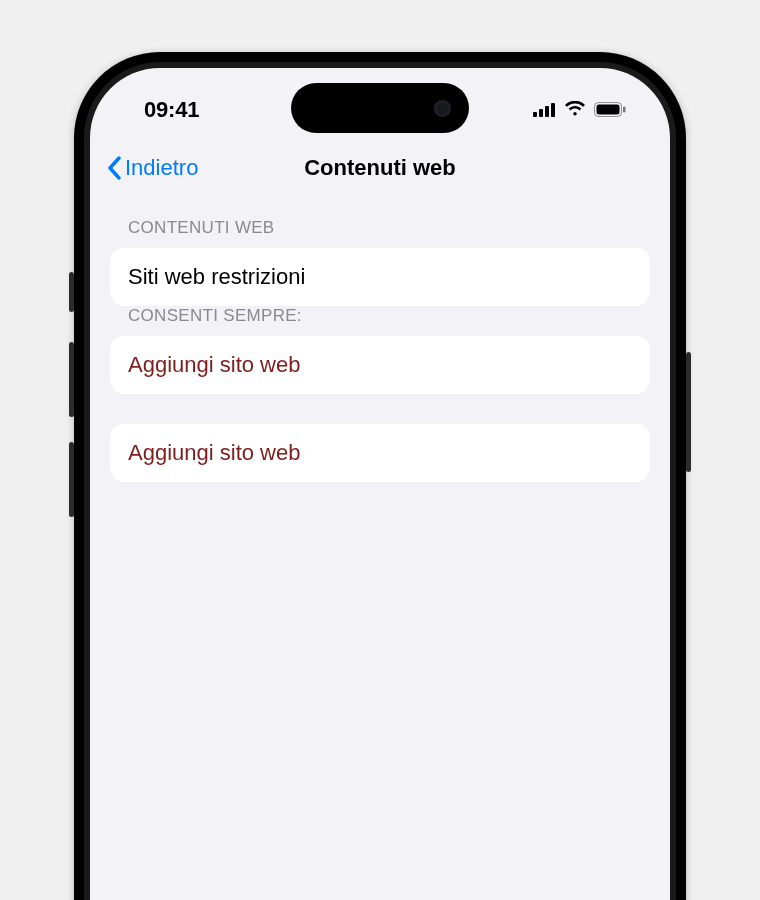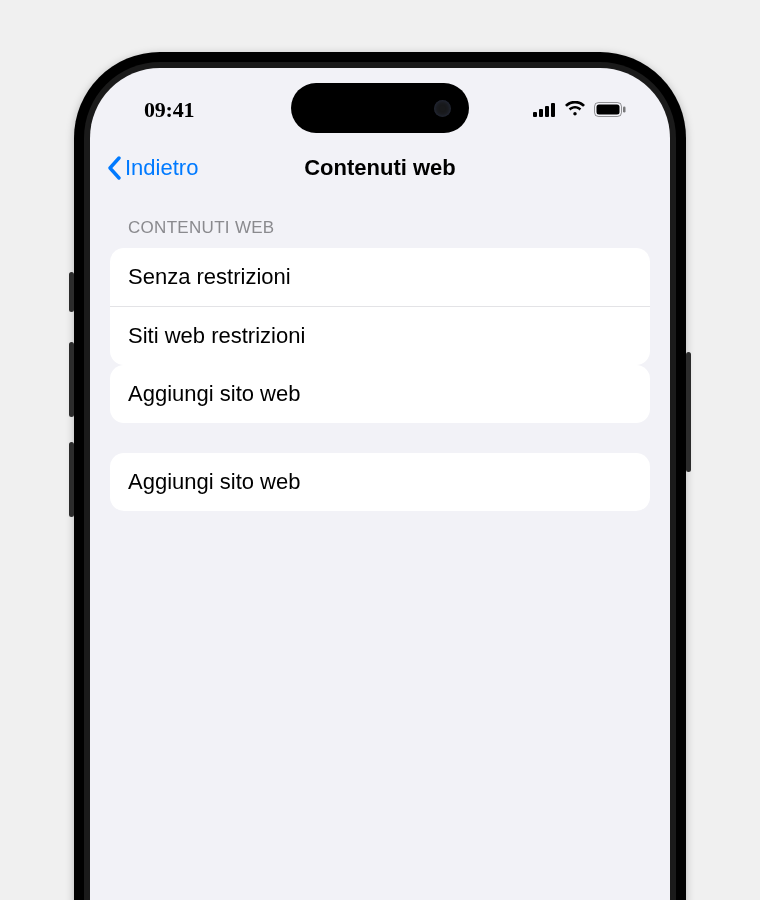--- a/index.html
+++ b/index.html
@@ -70,21 +70,20 @@
     .status-bar {
       height: 74px;
       display: flex;
       align-items: center;
       justify-content: space-between;
       padding: 0 44px 0 54px;
       font-size: 22px;
       font-weight: 600;
       color: #000;
       padding-top: 10px;
-      font-family: Liberation Serif, serif;
     }
     .status-time { letter-spacing: -0.2px; }
     .status-icons { display: flex; align-items: center; gap: 8px; }
 
     .nav-bar {
       display: flex;
       align-items: center;
       justify-content: center;
       position: relative;
       height: 52px;
@@ -128,21 +127,21 @@
     .list-item {
       display: flex;
       align-items: center;
       justify-content: space-between;
       padding: 16px 18px;
       font-size: 22px;
       color: #000;
       border-bottom: 1px solid #e3e3e6;
     }
     .list-item:last-child { border-bottom: none; }
-    .list-item.link { color: #000000; }
+    .list-item.link { color: #7f1d1d; }
     .check { color: #007aff; }
     .section-gap { height: 18px; }
   </style>
 </head>
 <body>
 
 <div class="phone">
   <div class="side-btn side-left-1"></div>
   <div class="side-btn side-left-2"></div>
   <div class="side-btn side-left-3"></div>
@@ -191,27 +190,25 @@
           <span>Indietro</span>
         </div>
         <div class="nav-title">Contenuti web</div>
       </div>
 
       <div class="content">
 
         <div class="group-header">CONTENUTI WEB</div>
         <div class="list">
           <div class="list-item">
-            <span>Senza restrizioni</span>
-          </div>
-          <div class="list-item">
             <span>Siti web restrizioni</span>
           </div>
         </div>
 
+        <div class="group-header">CONSENTI SEMPRE:</div>
         <div class="list">
           <div class="list-item link">
             <span>Aggiungi sito web</span>
           </div>
         </div>
 
         <div class="section-gap"></div>
         <div style="height:12px"></div>
 
         <div class="list">

